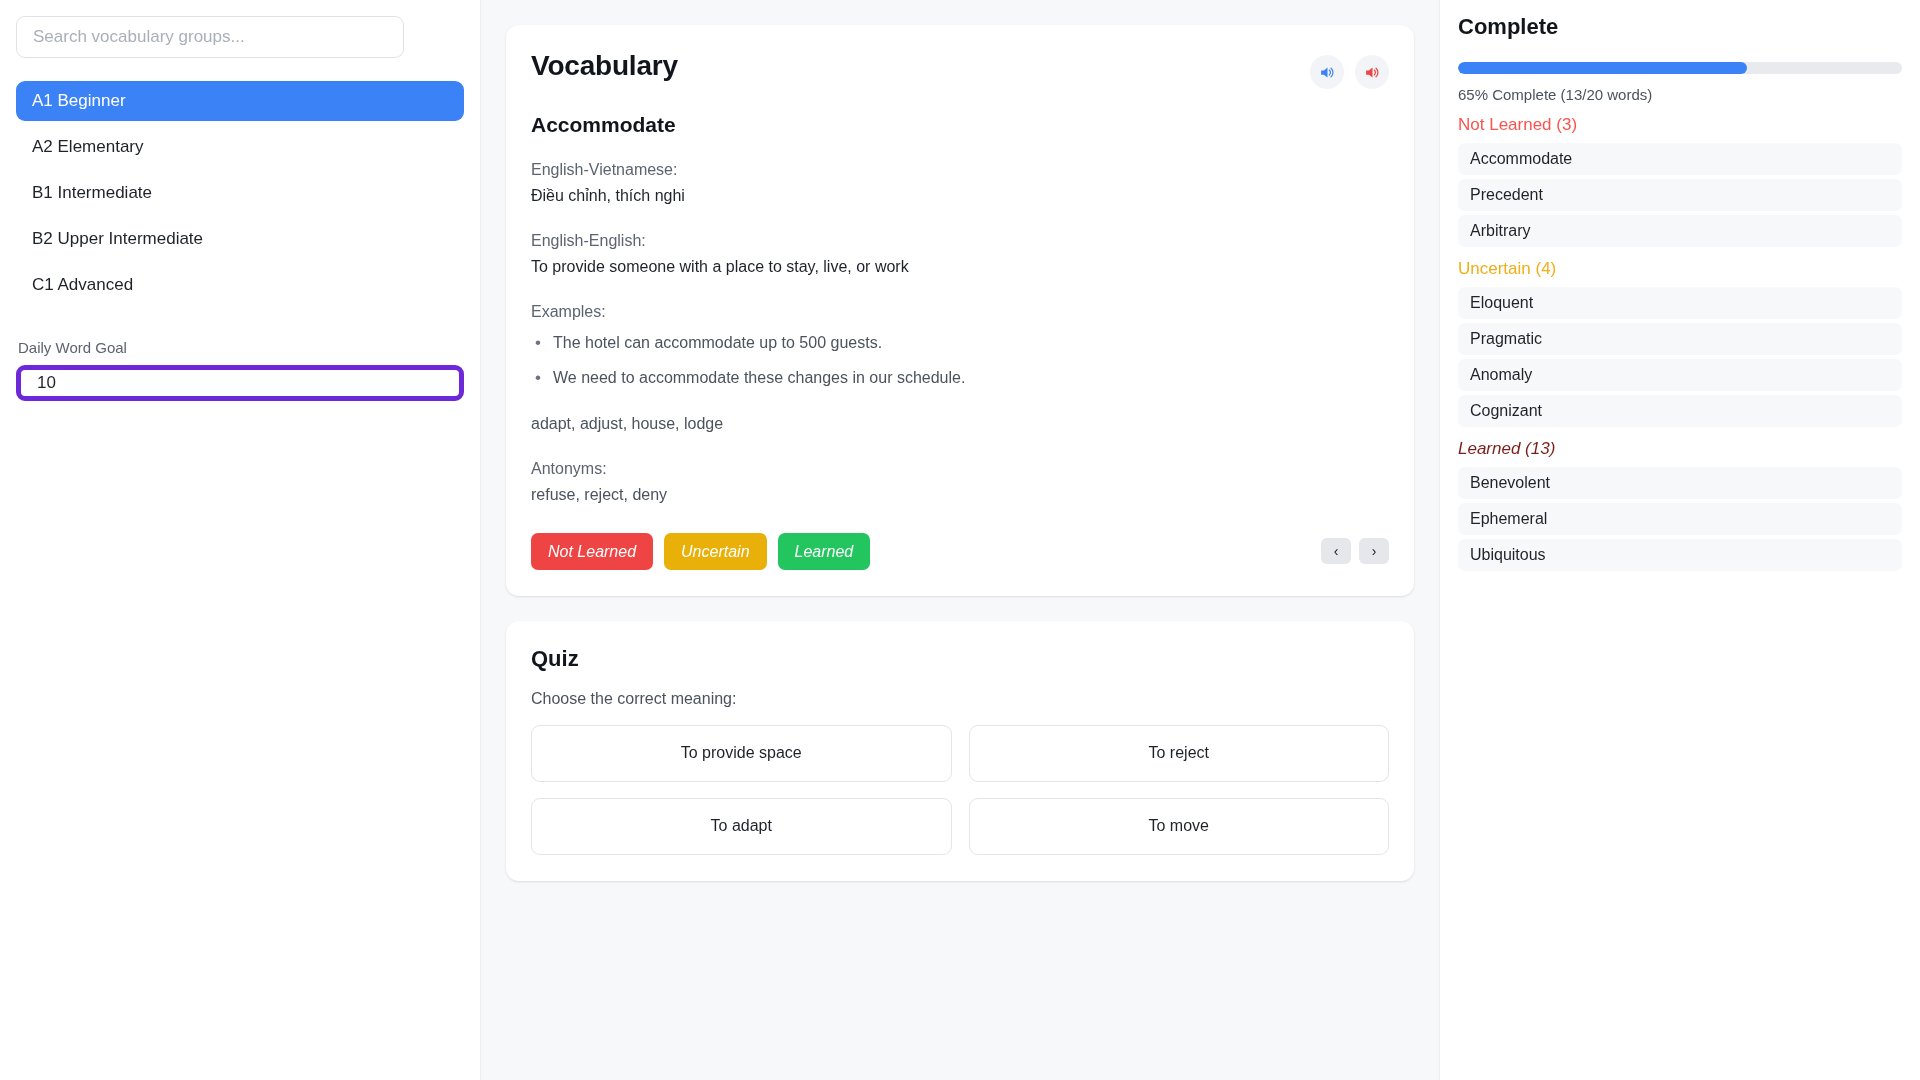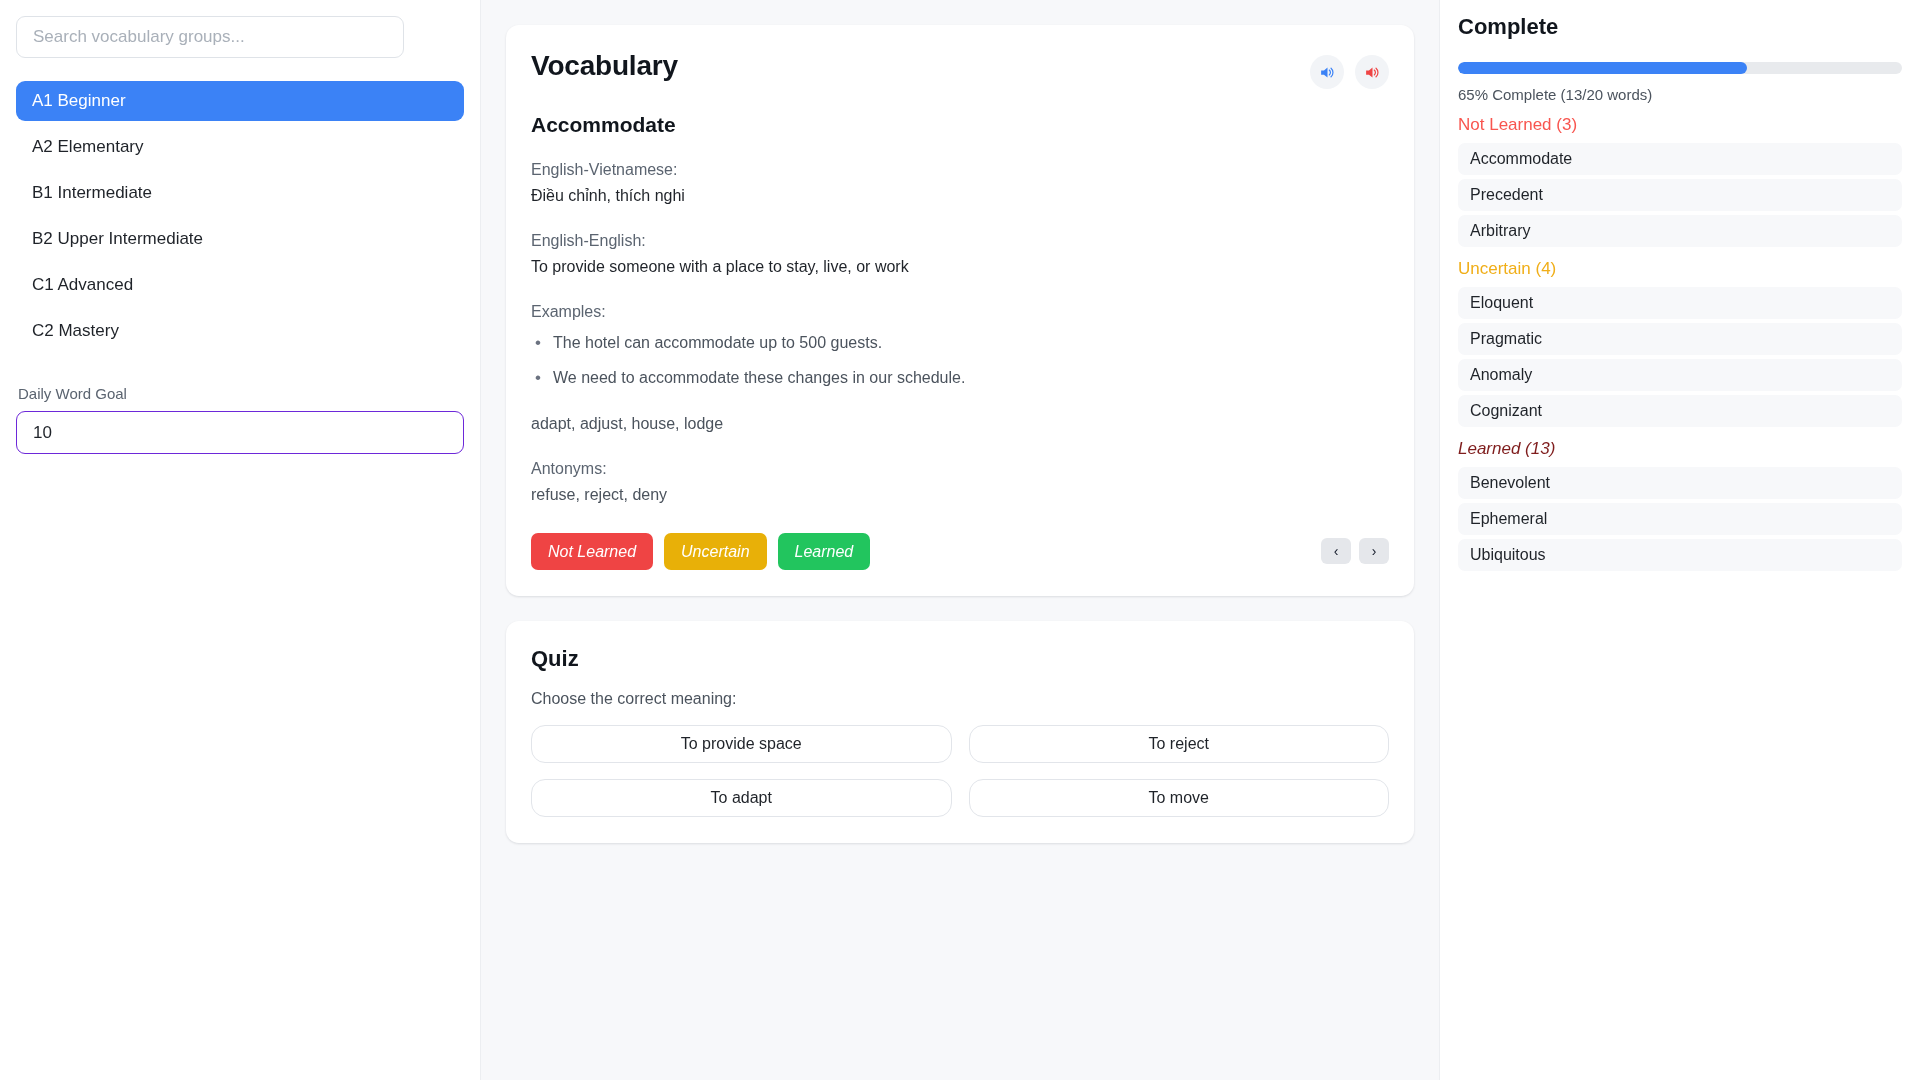--- a/index.html
+++ b/index.html
@@ -57,22 +57,22 @@
   .goal-block { margin-top: 34px; }
   .goal-label {
     font-size: 15px;
     color: #5b6470;
     margin-bottom: 9px;
     padding-left: 2px;
   }
   .goal-input {
     display: block;
     width: 448px;
-    height: 43px;
-    border: 1px solid #6d28d9;
+    height: 36px;
+    border: 5px solid #6d28d9;
     border-radius: 9px;
     padding: 0 16px;
     font-size: 17px;
     font-family: "Liberation Sans", sans-serif;
     color: #1f2329;
     background: #ffffff;
     outline: none;
   }
 
   
@@ -172,23 +172,23 @@
 
   .quiz-title { font-size: 22px; font-weight: bold; color: #11161d; }
   .quiz-prompt { font-size: 16px; color: #4b535d; margin-top: 18px; }
   .quiz-grid {
     margin-top: 17px;
     display: grid;
     grid-template-columns: 1fr 1fr;
     gap: 16px 17px;
   }
   .quiz-option {
-    height: 38px;
+    height: 57px;
     border: 1px solid #e2e5ea;
-    border-radius: 14px;
+    border-radius: 9px;
     background: #ffffff;
     font-size: 16px;
     font-family: "Liberation Sans", sans-serif;
     color: #1f2329;
     cursor: pointer;
     display: flex; align-items: center; justify-content: center;
   }
 
   
   .right {
@@ -243,23 +243,20 @@
           <span>A2 Elementary</span>
         </li>
         <li class="group-item">
           <span>B1 Intermediate</span>
         </li>
         <li class="group-item">
           <span>B2 Upper Intermediate</span>
         </li>
         <li class="group-item">
           <span>C1 Advanced</span>
-        </li>
-        <li class="group-item">
-          <span>C2 Mastery</span>
         </li>
       </ul>
 
     <div class="goal-block">
       <div class="goal-label">Daily Word Goal</div>
       <input class="goal-input" type="text" value="10" style="">
     </div>
   </aside>
 
   <main class="center">

